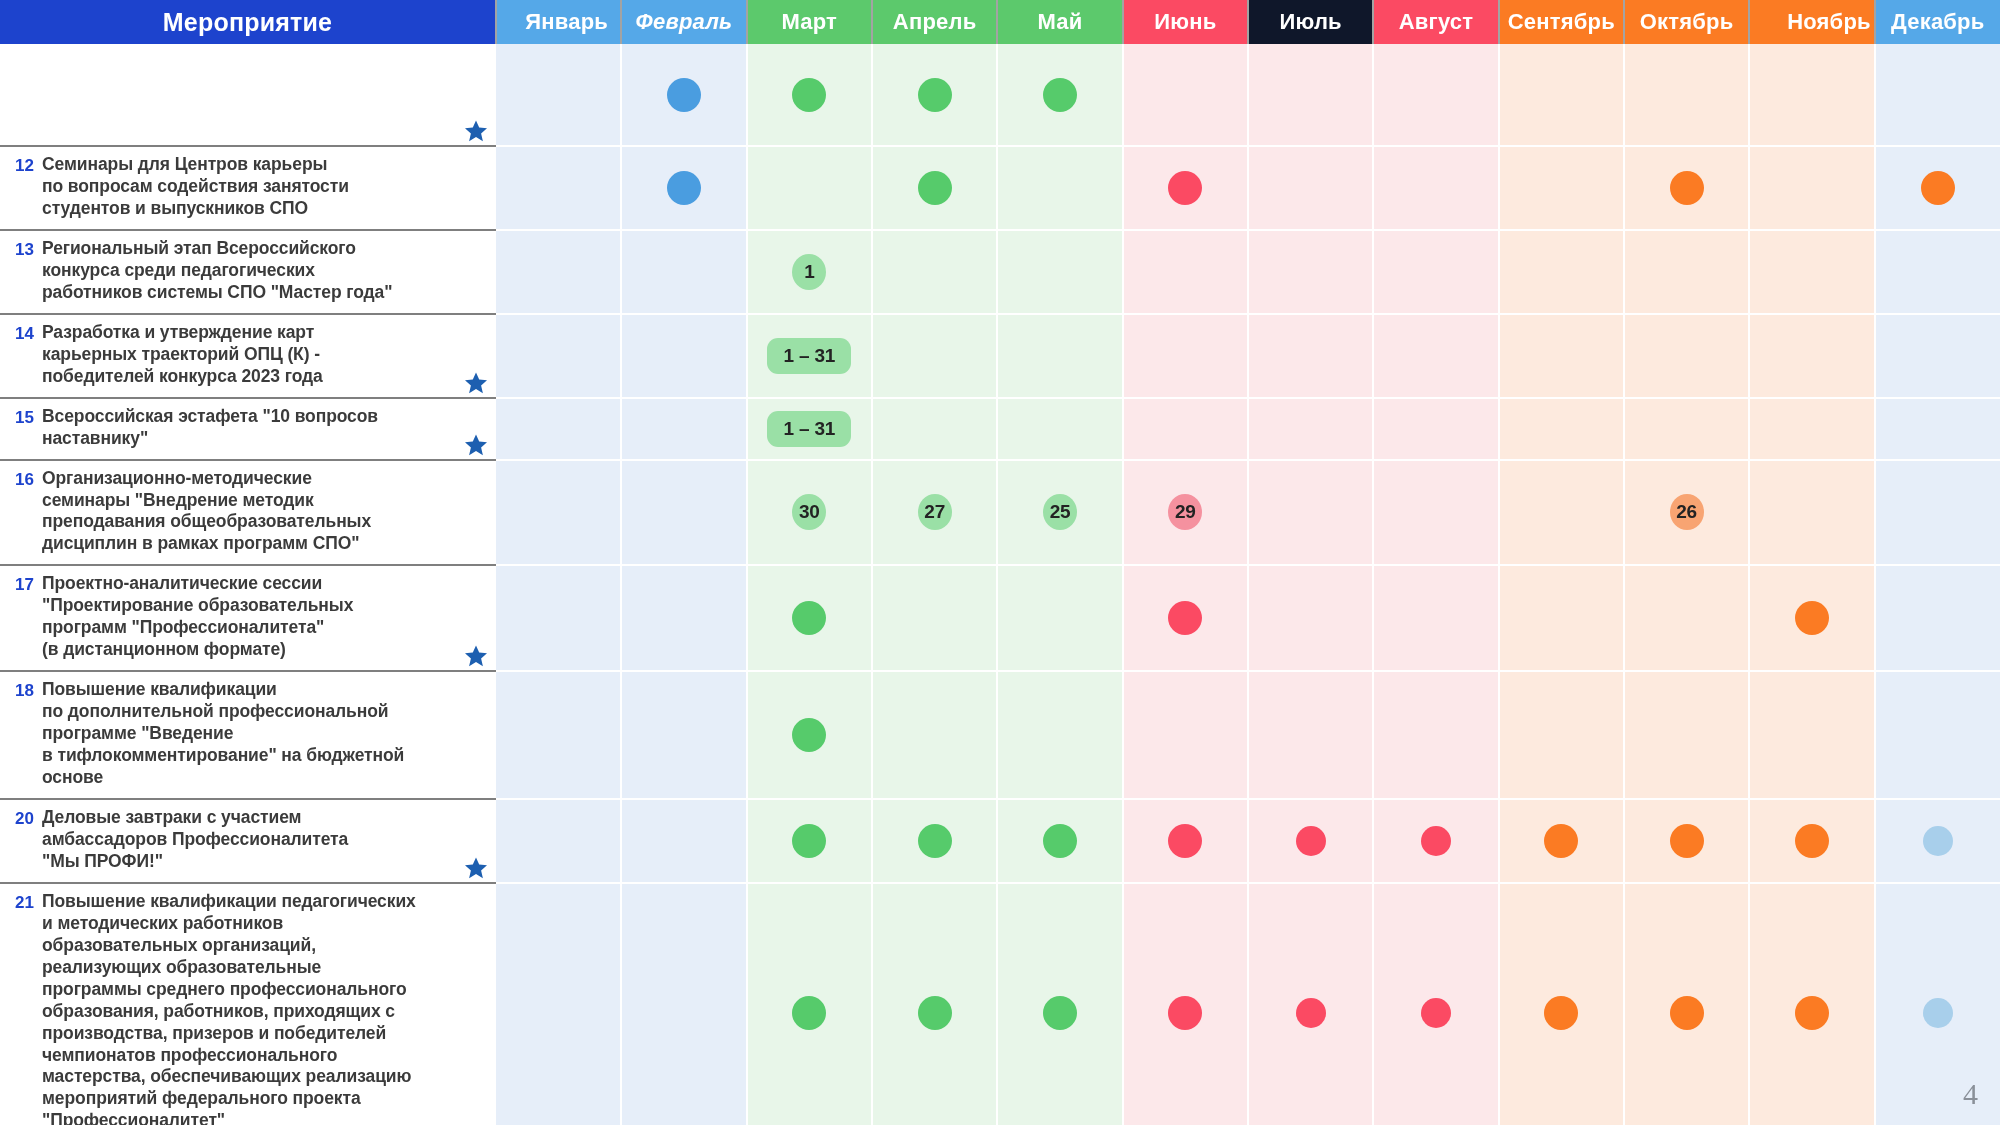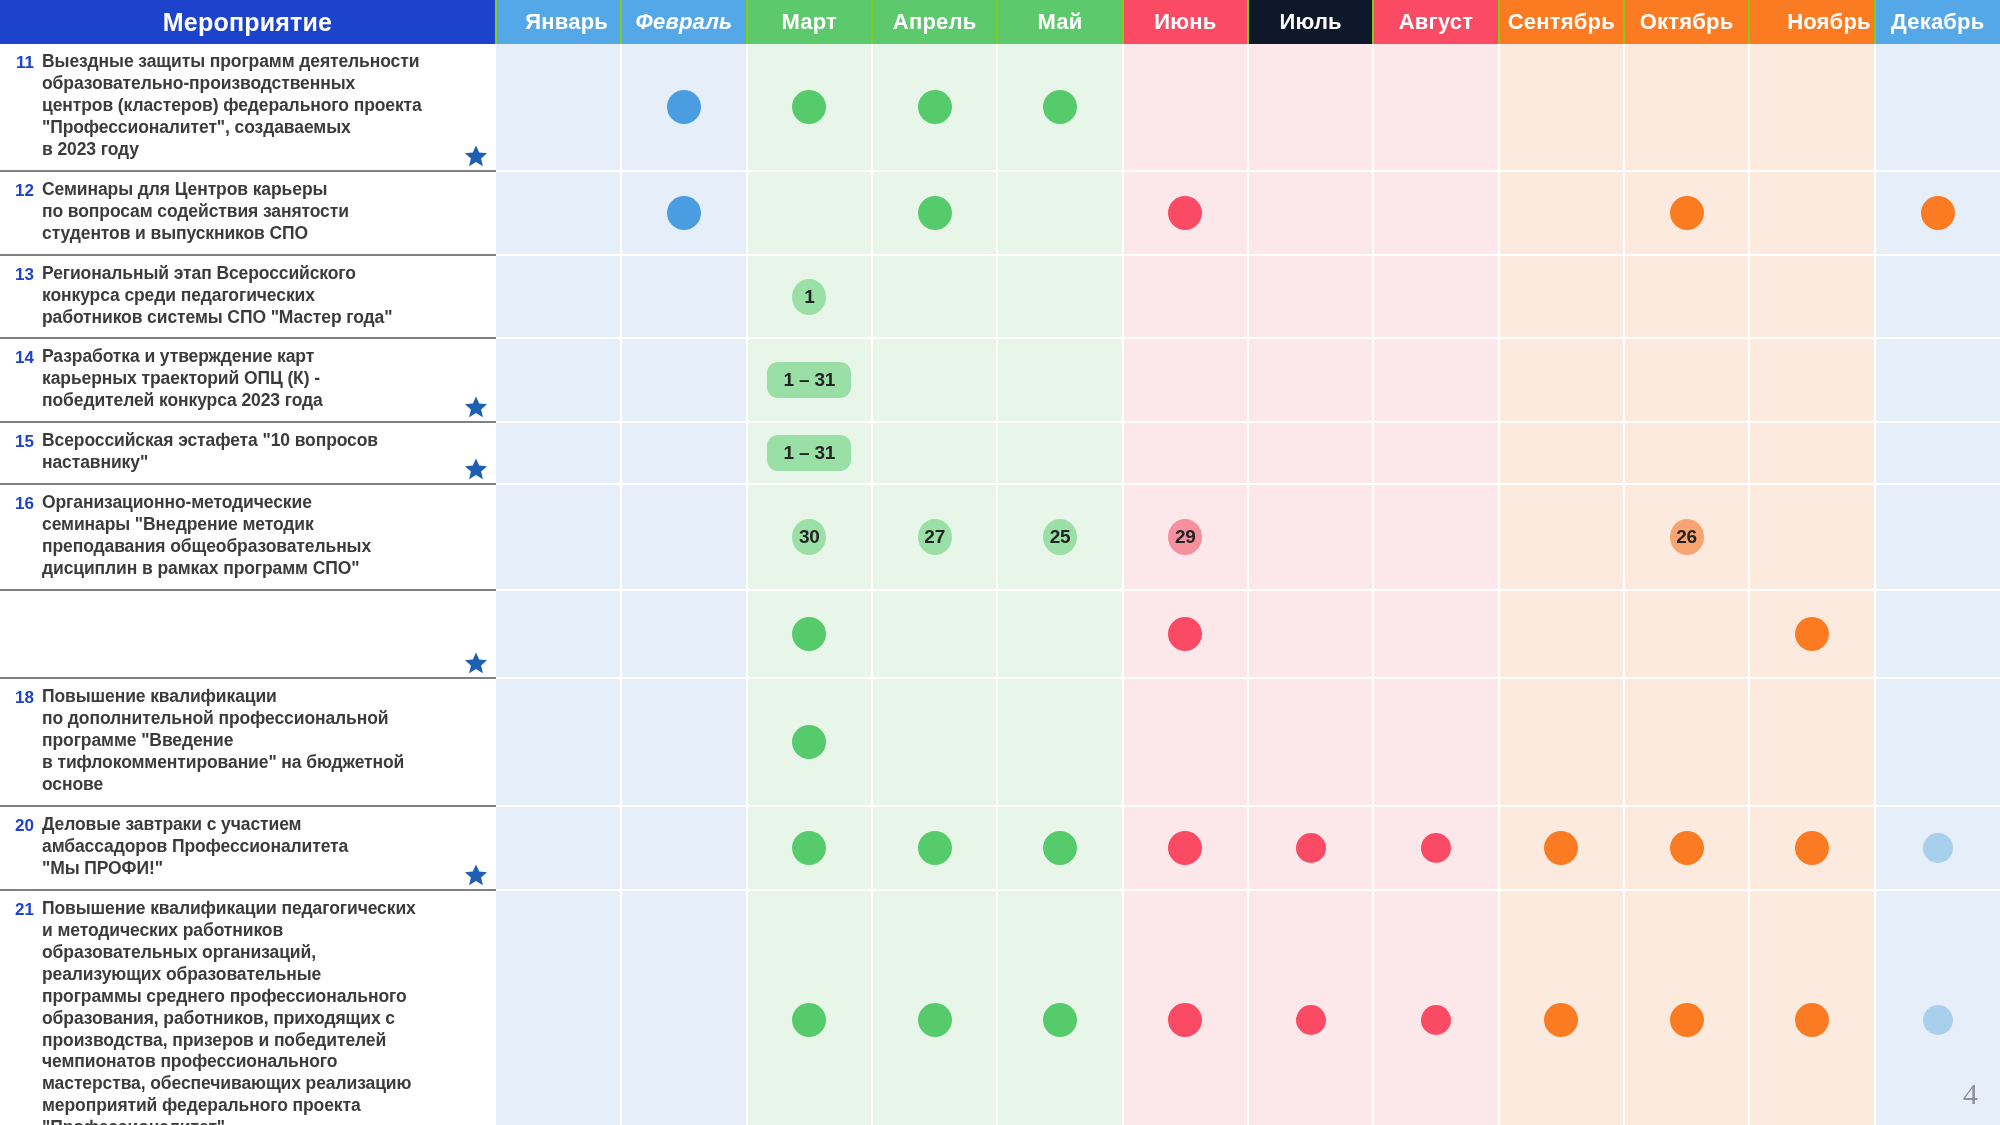--- a/index.html
+++ b/index.html
@@ -28,21 +28,21 @@
 
   
   thead th {
     height: 44px;
     padding: 0;
     color: #ffffff;
     font-size: 22px;
     font-weight: bold;
     text-align: center;
     vertical-align: middle;
-    border-right: 2px solid #84cc16;
+    border-right: 2px solid #a3a3a3;
     letter-spacing: .2px;
     white-space: nowrap;
   }
   thead th.h-label { background: #1d43cd; font-size: 25px; }
   thead th:last-child { border-right: none; }
 
   
   tbody td {
     padding: 0;
     border-bottom: 2px solid #7f7f7f;
@@ -167,28 +167,20 @@
           <th style="background: rgb(251, 74, 99);">Август</th>
           <th style="background: rgb(251, 123, 35);">Сентябрь</th>
           <th style="background: rgb(251, 123, 35);">Октябрь</th>
           <th style="background: rgb(251, 123, 35); padding-left: 34px;">Ноябрь</th>
           <th style="background: rgb(85, 168, 232);">Декабрь</th>
         </tr>
     </thead>
     <tbody id="table-body">
         <tr style="height: 102px;">
           <td class="label-cell">
-            <div class="row-wrap">
-              <span class="row-num">11</span>
-              <span class="row-title">Выездные защиты программ деятельности
-образовательно-производственных
-центров (кластеров) федерального проекта
-"Профессионалитет", создаваемых
-в 2023 году</span>
-            </div>
             <span class="star">
               <svg viewBox="0 0 24 24" width="24" height="24">
                 <polygon points="12,1.4 15.2,8.6 23,9.3 17.1,14.5 18.9,22.2 12,18.1 5.1,22.2 6.9,14.5 1,9.3 8.8,8.6" fill="#1d5fb0"></polygon>
               </svg>
             </span>
           </td>
           <td class="month-cell" style="background: rgb(230, 238, 249);"></td>
           <td class="month-cell" style="background: rgb(230, 238, 249);"><span class="dot" style="background: rgb(74, 157, 224);"></span></td>
           <td class="month-cell" style="background: rgb(232, 246, 233);"><span class="dot" style="background: rgb(86, 203, 107);"></span></td>
           <td class="month-cell" style="background: rgb(232, 246, 233);"><span class="dot" style="background: rgb(86, 203, 107);"></span></td>
@@ -316,20 +308,27 @@
           <td class="month-cell" style="background: rgb(252, 232, 234);"><span class="numdot" style="background: rgb(245, 145, 159);">29</span></td>
           <td class="month-cell" style="background: rgb(252, 232, 234);"></td>
           <td class="month-cell" style="background: rgb(252, 232, 234);"></td>
           <td class="month-cell" style="background: rgb(253, 234, 222);"></td>
           <td class="month-cell" style="background: rgb(253, 234, 222);"><span class="numdot" style="background: rgb(248, 164, 114);">26</span></td>
           <td class="month-cell" style="background: rgb(253, 234, 222);"></td>
           <td class="month-cell" style="background: rgb(230, 238, 249);"></td>
         </tr>
         <tr style="height: 88px;">
           <td class="label-cell">
+            <div class="row-wrap">
+              <span class="row-num">17</span>
+              <span class="row-title">Проектно-аналитические сессии
+"Проектирование образовательных
+программ "Профессионалитета"
+(в дистанционном формате)</span>
+            </div>
             <span class="star">
               <svg viewBox="0 0 24 24" width="24" height="24">
                 <polygon points="12,1.4 15.2,8.6 23,9.3 17.1,14.5 18.9,22.2 12,18.1 5.1,22.2 6.9,14.5 1,9.3 8.8,8.6" fill="#1d5fb0"></polygon>
               </svg>
             </span>
           </td>
           <td class="month-cell" style="background: rgb(230, 238, 249);"></td>
           <td class="month-cell" style="background: rgb(230, 238, 249);"></td>
           <td class="month-cell" style="background: rgb(232, 246, 233);"><span class="dot" style="background: rgb(86, 203, 107);"></span></td>
           <td class="month-cell" style="background: rgb(232, 246, 233);"></td>

